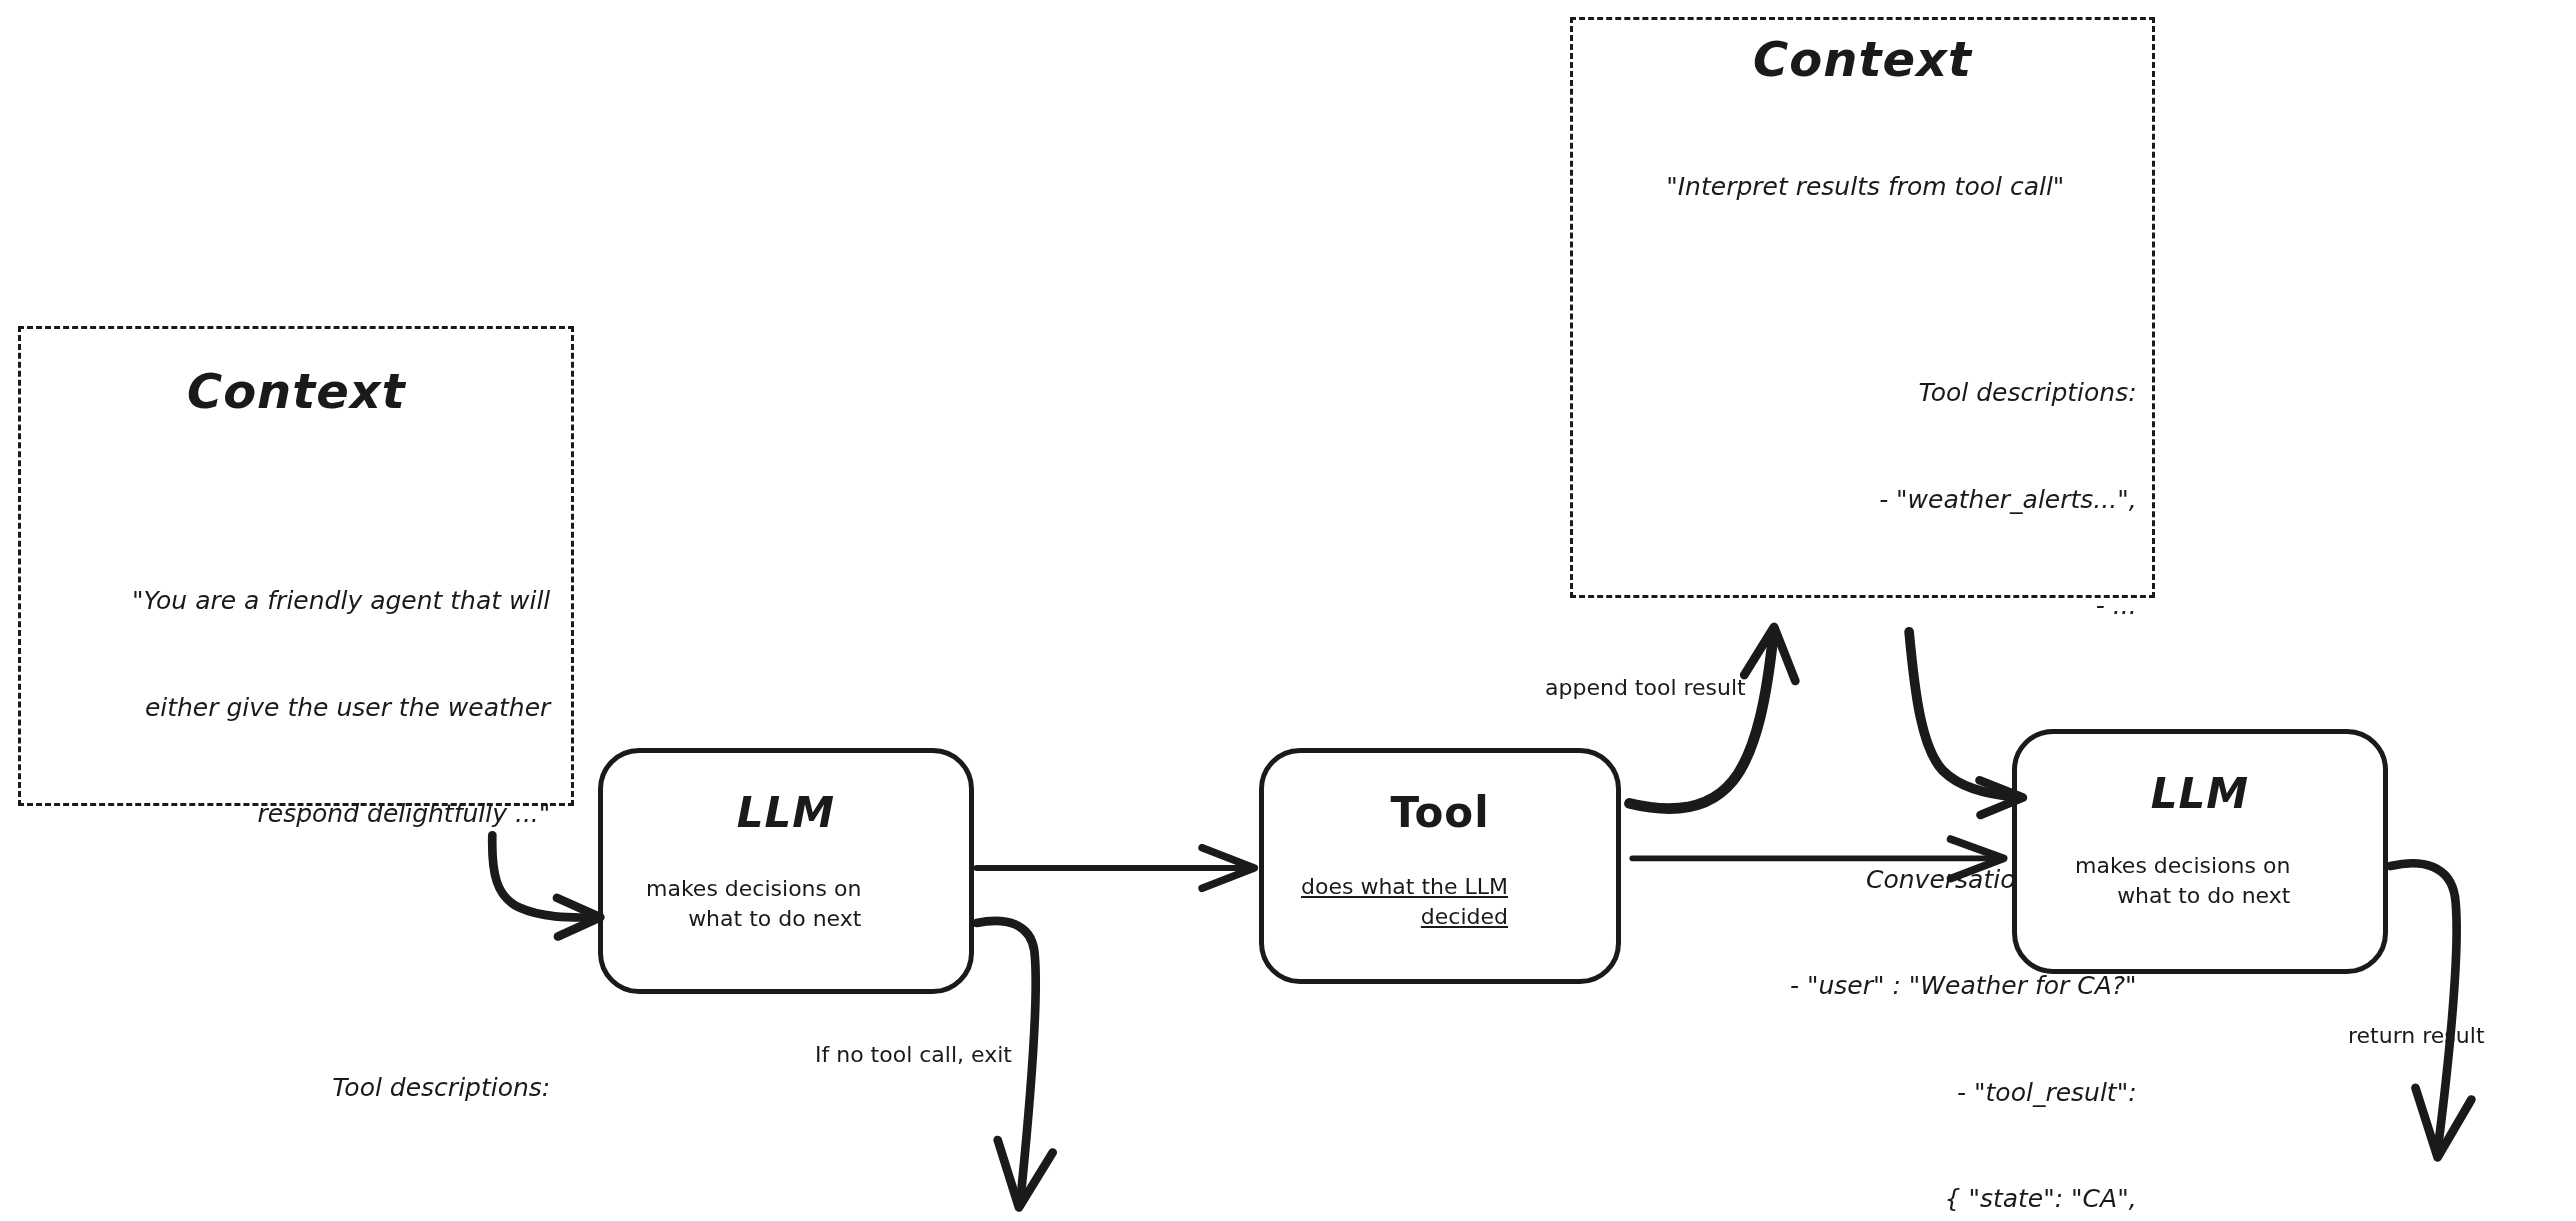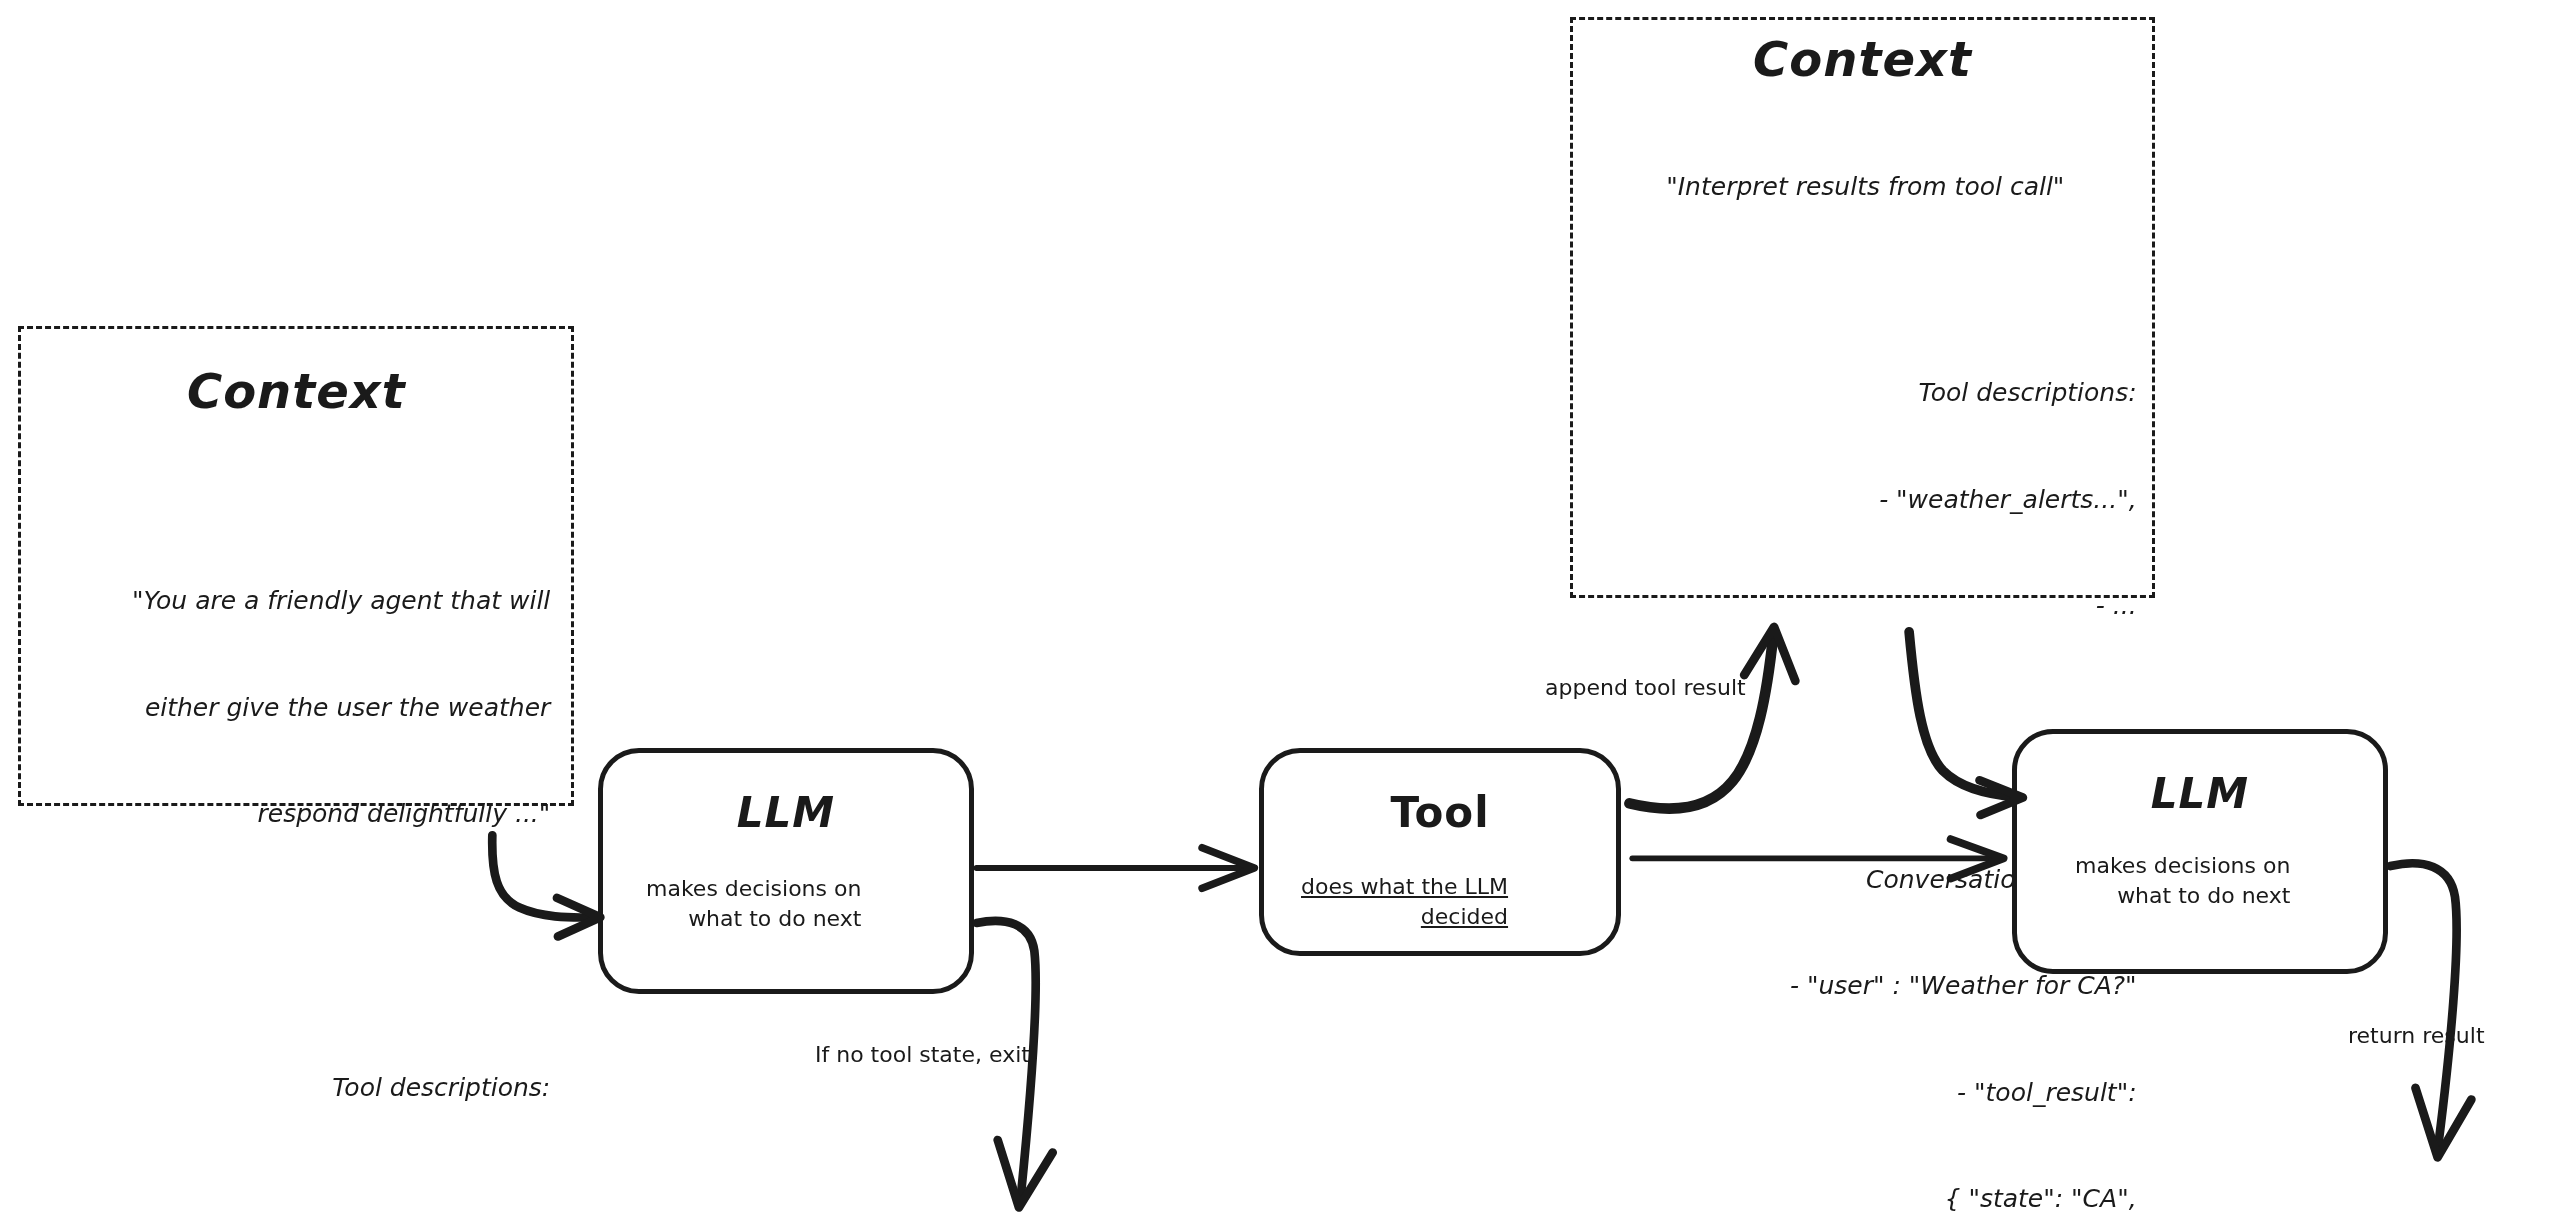--- a/index.html
+++ b/index.html
@@ -73,21 +73,21 @@
     box-sizing: border-box;
     border: 5.8px solid #1a1a1a;
     border-radius: 41px;
     background: #ffffff;
     display: flex;
     flex-direction: column;
     align-items: center;
     gap: 8px;
   }
   #node-llm1 { left: 598px;  top: 748px; width: 376px; height: 246px; }
-  #node-tool { left: 1259px; top: 748px; width: 362px; height: 208px; }
+  #node-tool { left: 1259px; top: 748px; width: 362px; height: 236px; }
   #node-llm2 { left: 2012px; top: 729px; width: 376px; height: 245px; }
 
   .node-title {
     font-size: 42px;
     font-weight: 700;
     letter-spacing: 1px;
     margin-top: 35px;
     font-style: italic;
   }
   #node-tool .node-title { font-style: normal; }
@@ -216,18 +216,18 @@
       </g>
 
       <g>
         <path d="M2478,898 C2512,890 2540,898 2545,930 C2551,975 2540,1090 2528,1185" stroke-width="9"></path>
         <path d="M2504,1128 L2527,1200 L2562,1140" stroke-width="9"></path>
       </g>
 
     </g>
   </svg>
 
-  <div class="edge-label" id="lbl-exit">If no tool state, exit</div>
+  <div class="edge-label" id="lbl-exit">If no tool call, exit</div>
   <div class="edge-label" id="lbl-append">append tool result</div>
   <div class="edge-label" id="lbl-return">return result</div>
 
 </div>
 
 
 </body></html>

